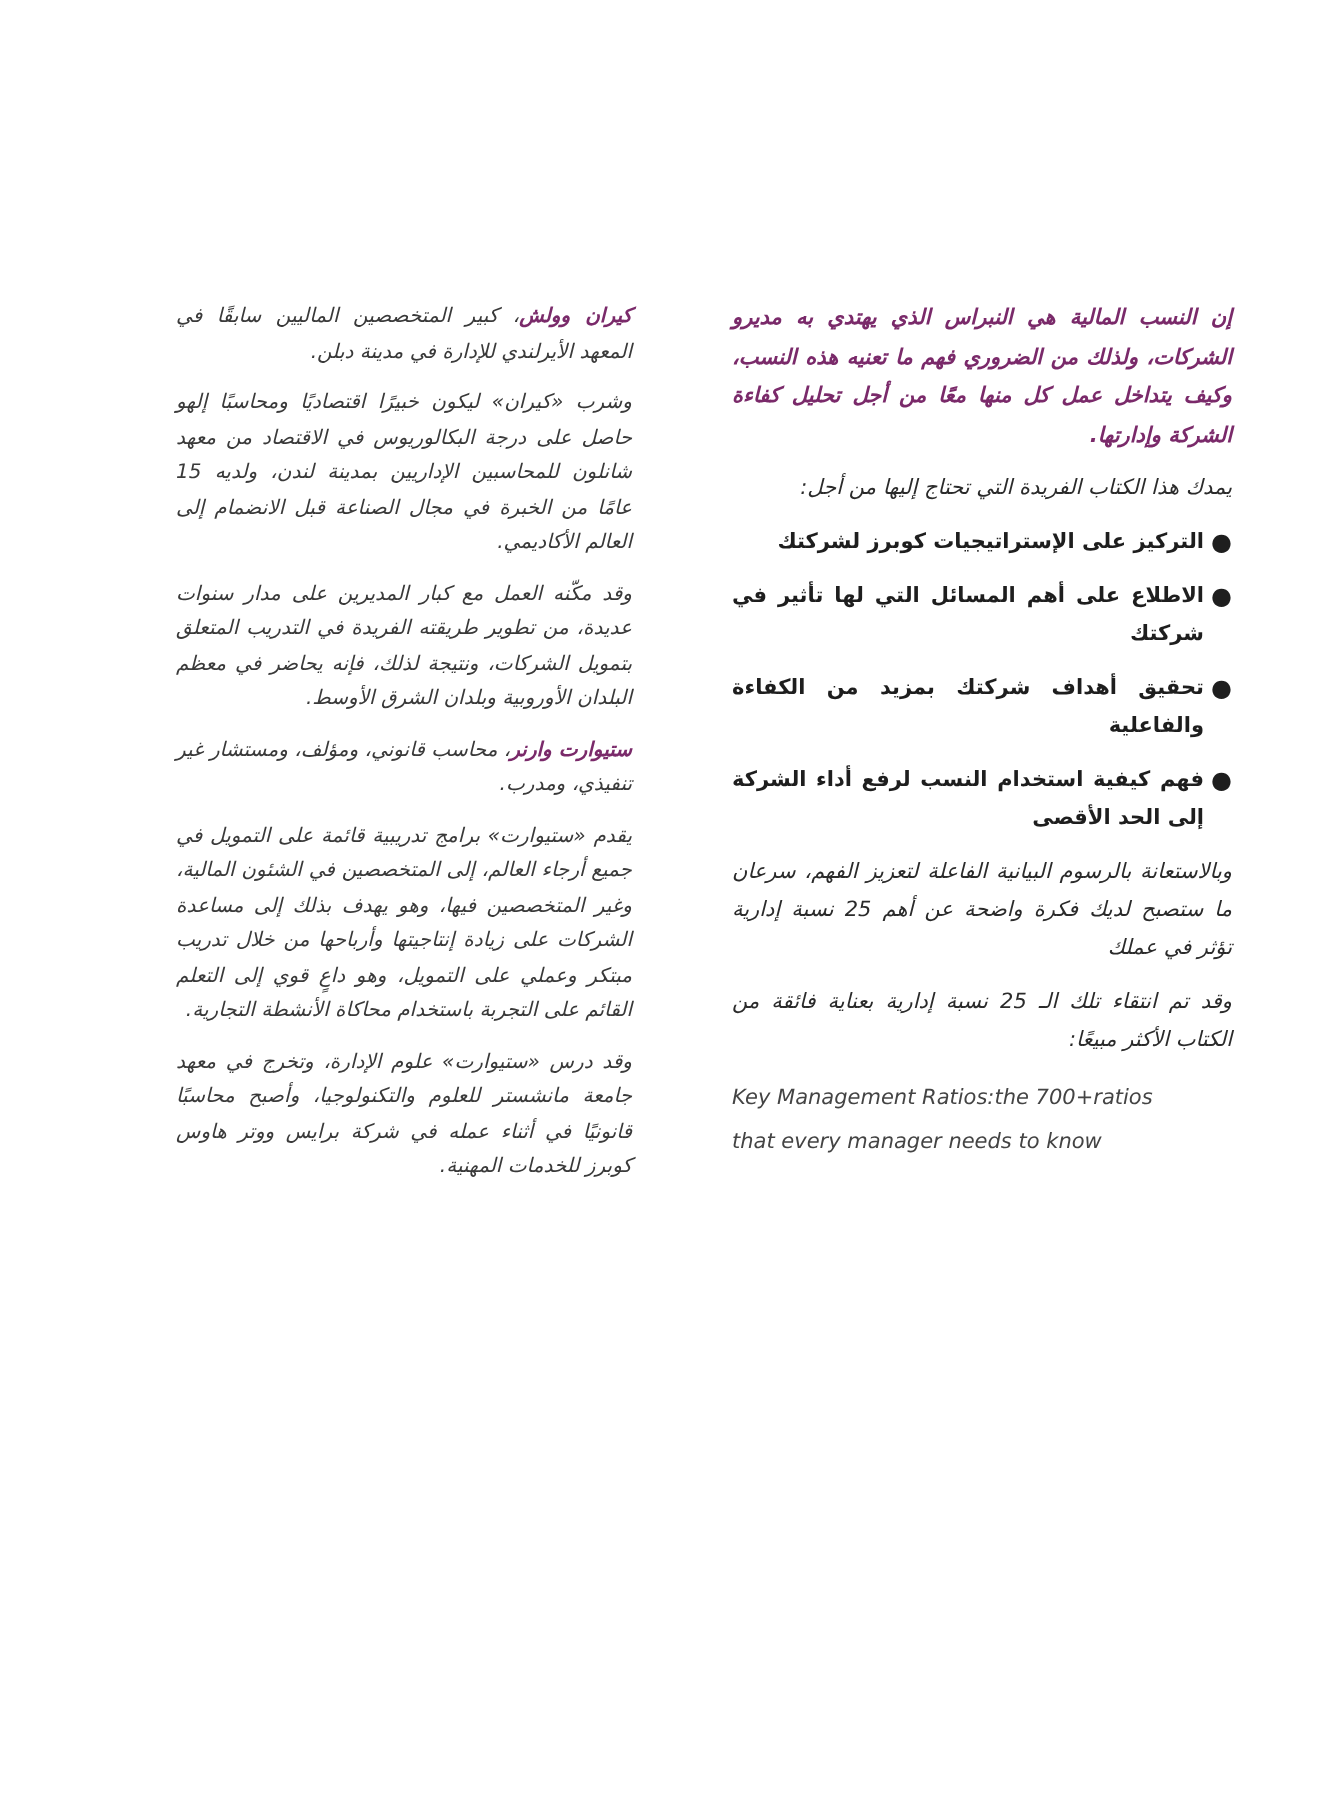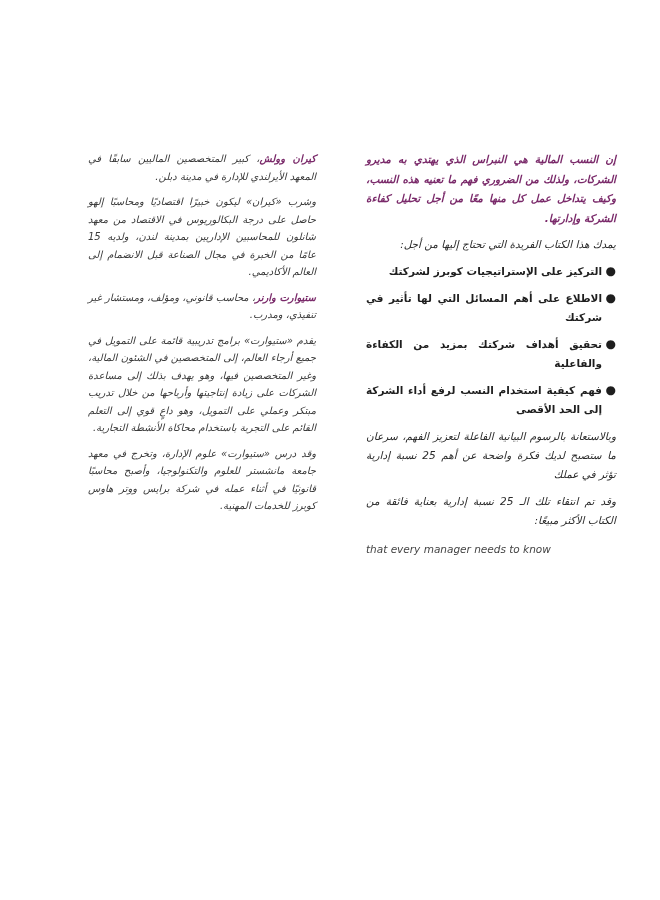--- a/index.html
+++ b/index.html
@@ -33,23 +33,25 @@
   <p>يمدك هذا الكتاب الفريدة التي تحتاج إليها من أجل:</p>
   <ul class="bullets">
     <li><span class="dot">●</span><span>التركيز على الإستراتيجيات كوبرز لشركتك</span></li>
     <li><span class="dot">●</span><span>الاطلاع على أهم المسائل التي لها تأثير في شركتك</span></li>
     <li><span class="dot">●</span><span>تحقيق أهداف شركتك بمزيد من الكفاءة والفاعلية</span></li>
     <li><span class="dot">●</span><span>فهم كيفية استخدام النسب لرفع أداء الشركة إلى الحد الأقصى</span></li>
   </ul>
   <p>وبالاستعانة بالرسوم البيانية الفاعلة لتعزيز الفهم، سرعان ما ستصبح لديك فكرة واضحة عن أهم 25 نسبة إدارية تؤثر في عملك</p>
   <p>وقد تم انتقاء تلك الـ 25 نسبة إدارية بعناية فائقة من الكتاب الأكثر مبيعًا:</p>
   <div class="ref">
+    <div>Key Management Ratios:the 700+ratios</div>
     <div>that every manager needs to know</div>
   </div>
 </div>
 
 <div class="col col-left">
   <p><span class="name">كيران وولش</span><span>، كبير المتخصصين الماليين سابقًا في المعهد الأيرلندي للإدارة في مدينة دبلن.</span></p>
   <p>وشرب «كيران» ليكون خبيرًا اقتصاديًا ومحاسبًا إلهو حاصل على درجة البكالوريوس في الاقتصاد من معهد شانلون للمحاسبين الإداريين بمدينة لندن، ولديه 15 عامًا من الخبرة في مجال الصناعة قبل الانضمام إلى العالم الأكاديمي.</p>
+  <p>وقد مكّنه العمل مع كبار المديرين على مدار سنوات عديدة، من تطوير طريقته الفريدة في التدريب المتعلق بتمويل الشركات، ونتيجة لذلك، فإنه يحاضر في معظم البلدان الأوروبية وبلدان الشرق الأوسط.</p>
   <p><span class="name">ستيوارت وارنر</span><span>، محاسب قانوني، ومؤلف، ومستشار غير تنفيذي، ومدرب.</span></p>
   <p>يقدم «ستيوارت» برامج تدريبية قائمة على التمويل في جميع أرجاء العالم، إلى المتخصصين في الشئون المالية، وغير المتخصصين فيها، وهو يهدف بذلك إلى مساعدة الشركات على زيادة إنتاجيتها وأرباحها من خلال تدريب مبتكر وعملي على التمويل، وهو داعٍ قوي إلى التعلم القائم على التجربة باستخدام محاكاة الأنشطة التجارية.</p>
   <p>وقد درس «ستيوارت» علوم الإدارة، وتخرج في معهد جامعة مانشستر للعلوم والتكنولوجيا، وأصبح محاسبًا قانونيًا في أثناء عمله في شركة برايس ووتر هاوس كوبرز للخدمات المهنية.</p>
 </div>
 
 </body></html>

